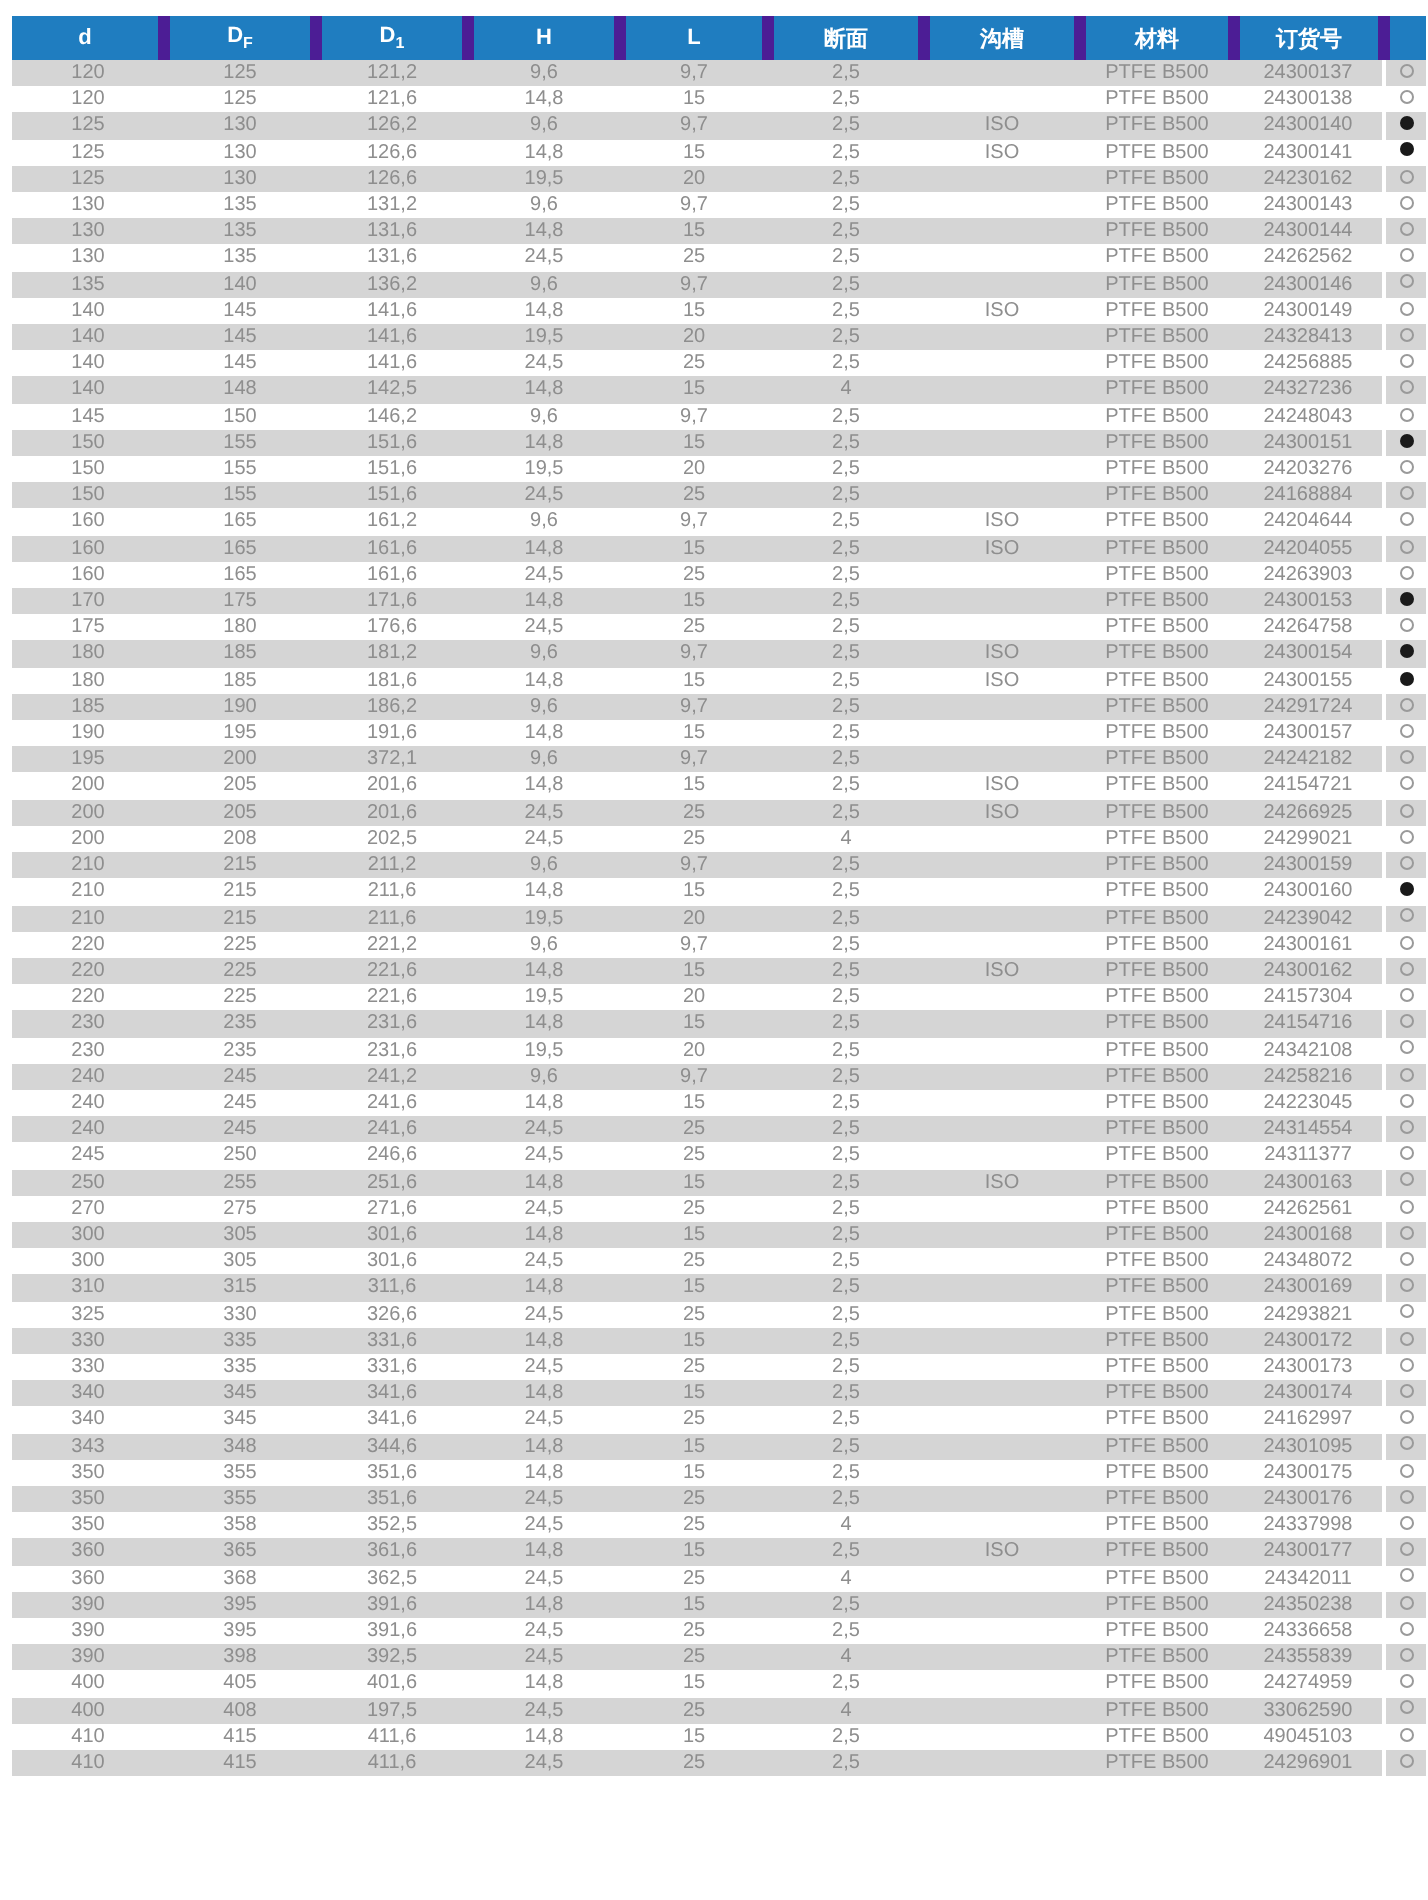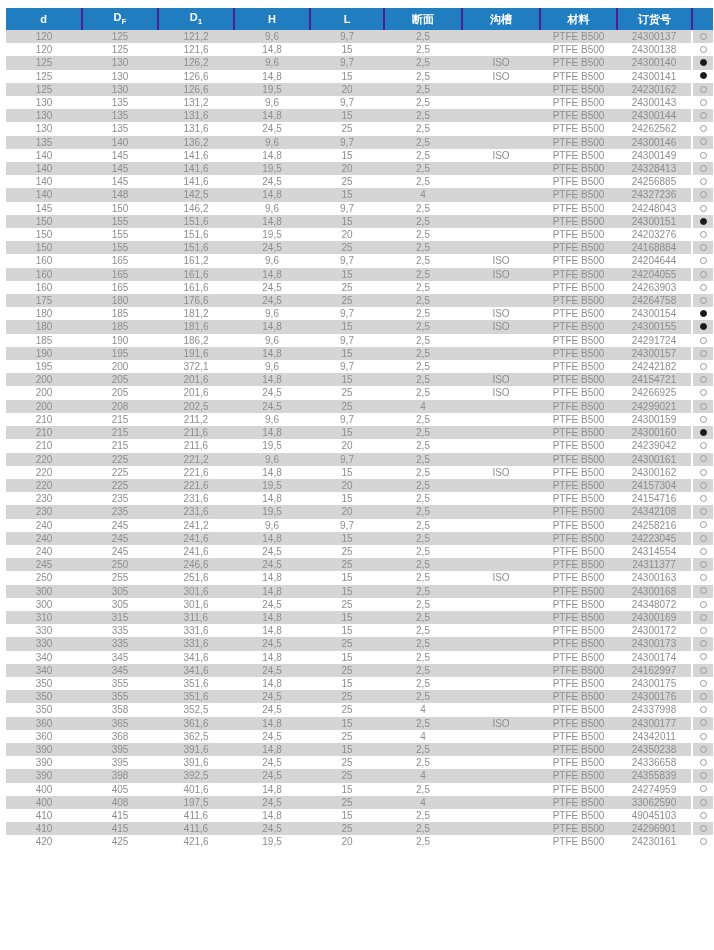--- a/index.html
+++ b/index.html
@@ -20,21 +20,21 @@
   .page{position:relative;width:714px;height:950px;}
   table.spec{
     position:absolute;left:6px;top:8px;width:707px;
     border-collapse:collapse;table-layout:fixed;
   }
   thead th{
     background:var(--header-bg);
     color:var(--header-text);
     font-size:11px;font-weight:bold;
     height:22px;padding:0;text-align:center;
-    border-left:2px solid #4c1d95;
+    border-left:6px solid #4c1d95;
   }
   thead th:first-child{border-left:none;}
   thead th sub{font-size:8px;font-weight:bold;}
   tbody td{
     padding:0;height:13.2px;line-height:13.2px;
     font-size:10px;color:var(--text);
     text-align:center;white-space:nowrap;overflow:hidden;
   }
   tbody tr:nth-child(odd){background:var(--row-alt);}
   tbody tr:nth-child(even){background:#ffffff;}
@@ -312,20 +312,32 @@
           <td>161,6</td>
           <td>24,5</td>
           <td>25</td>
           <td>2,5</td>
           <td></td>
           <td>PTFE B500</td>
           <td>24263903</td>
           <td class="avail"><span class="circle outline"></span></td>
         </tr>
         <tr>
+          <td>170</td>
+          <td>175</td>
+          <td>171,6</td>
+          <td>14,8</td>
+          <td>15</td>
+          <td>2,5</td>
+          <td></td>
+          <td>PTFE B500</td>
+          <td>24300153</td>
+          <td class="avail"><span class="circle filled"></span></td>
+        </tr>
+        <tr>
           <td>175</td>
           <td>180</td>
           <td>176,6</td>
           <td>24,5</td>
           <td>25</td>
           <td>2,5</td>
           <td></td>
           <td>PTFE B500</td>
           <td>24264758</td>
           <td class="avail"><span class="circle outline"></span></td>
@@ -576,20 +588,32 @@
           <td>251,6</td>
           <td>14,8</td>
           <td>15</td>
           <td>2,5</td>
           <td>ISO</td>
           <td>PTFE B500</td>
           <td>24300163</td>
           <td class="avail"><span class="circle outline"></span></td>
         </tr>
         <tr>
+          <td>270</td>
+          <td>275</td>
+          <td>271,6</td>
+          <td>24,5</td>
+          <td>25</td>
+          <td>2,5</td>
+          <td></td>
+          <td>PTFE B500</td>
+          <td>24262561</td>
+          <td class="avail"><span class="circle outline"></span></td>
+        </tr>
+        <tr>
           <td>300</td>
           <td>305</td>
           <td>301,6</td>
           <td>14,8</td>
           <td>15</td>
           <td>2,5</td>
           <td></td>
           <td>PTFE B500</td>
           <td>24300168</td>
           <td class="avail"><span class="circle outline"></span></td>
@@ -612,20 +636,32 @@
           <td>311,6</td>
           <td>14,8</td>
           <td>15</td>
           <td>2,5</td>
           <td></td>
           <td>PTFE B500</td>
           <td>24300169</td>
           <td class="avail"><span class="circle outline"></span></td>
         </tr>
         <tr>
+          <td>325</td>
+          <td>330</td>
+          <td>326,6</td>
+          <td>24,5</td>
+          <td>25</td>
+          <td>2,5</td>
+          <td></td>
+          <td>PTFE B500</td>
+          <td>24293821</td>
+          <td class="avail"><span class="circle outline"></span></td>
+        </tr>
+        <tr>
           <td>330</td>
           <td>335</td>
           <td>331,6</td>
           <td>14,8</td>
           <td>15</td>
           <td>2,5</td>
           <td></td>
           <td>PTFE B500</td>
           <td>24300172</td>
           <td class="avail"><span class="circle outline"></span></td>
@@ -660,20 +696,32 @@
           <td>341,6</td>
           <td>24,5</td>
           <td>25</td>
           <td>2,5</td>
           <td></td>
           <td>PTFE B500</td>
           <td>24162997</td>
           <td class="avail"><span class="circle outline"></span></td>
         </tr>
         <tr>
+          <td>343</td>
+          <td>348</td>
+          <td>344,6</td>
+          <td>14,8</td>
+          <td>15</td>
+          <td>2,5</td>
+          <td></td>
+          <td>PTFE B500</td>
+          <td>24301095</td>
+          <td class="avail"><span class="circle outline"></span></td>
+        </tr>
+        <tr>
           <td>350</td>
           <td>355</td>
           <td>351,6</td>
           <td>14,8</td>
           <td>15</td>
           <td>2,5</td>
           <td></td>
           <td>PTFE B500</td>
           <td>24300175</td>
           <td class="avail"><span class="circle outline"></span></td>
@@ -801,29 +849,17 @@
         <tr>
           <td>410</td>
           <td>415</td>
           <td>411,6</td>
           <td>24,5</td>
           <td>25</td>
           <td>2,5</td>
           <td></td>
           <td>PTFE B500</td>
           <td>24296901</td>
-          <td class="avail"><span class="circle outline"></span></td>
-        </tr>
-        <tr>
-          <td>420</td>
-          <td>425</td>
-          <td>421,6</td>
-          <td>19,5</td>
-          <td>20</td>
-          <td>2,5</td>
-          <td></td>
-          <td>PTFE B500</td>
-          <td>24230161</td>
           <td class="avail"><span class="circle outline"></span></td>
         </tr>
       </tbody>
   </table>
 </div>
 
 </body></html>

